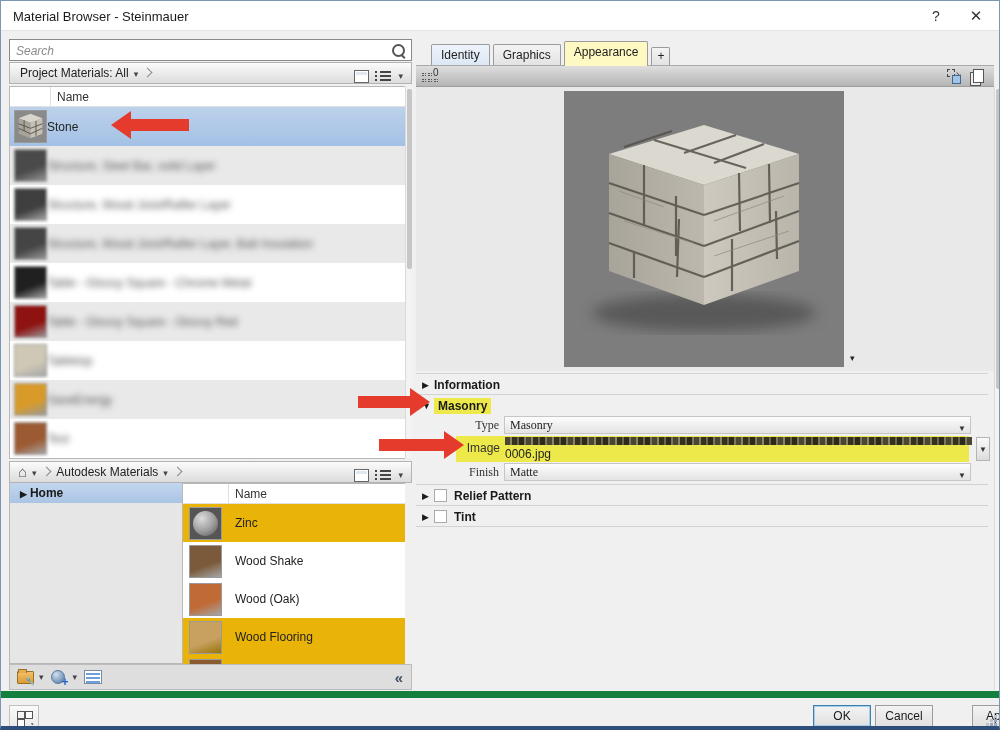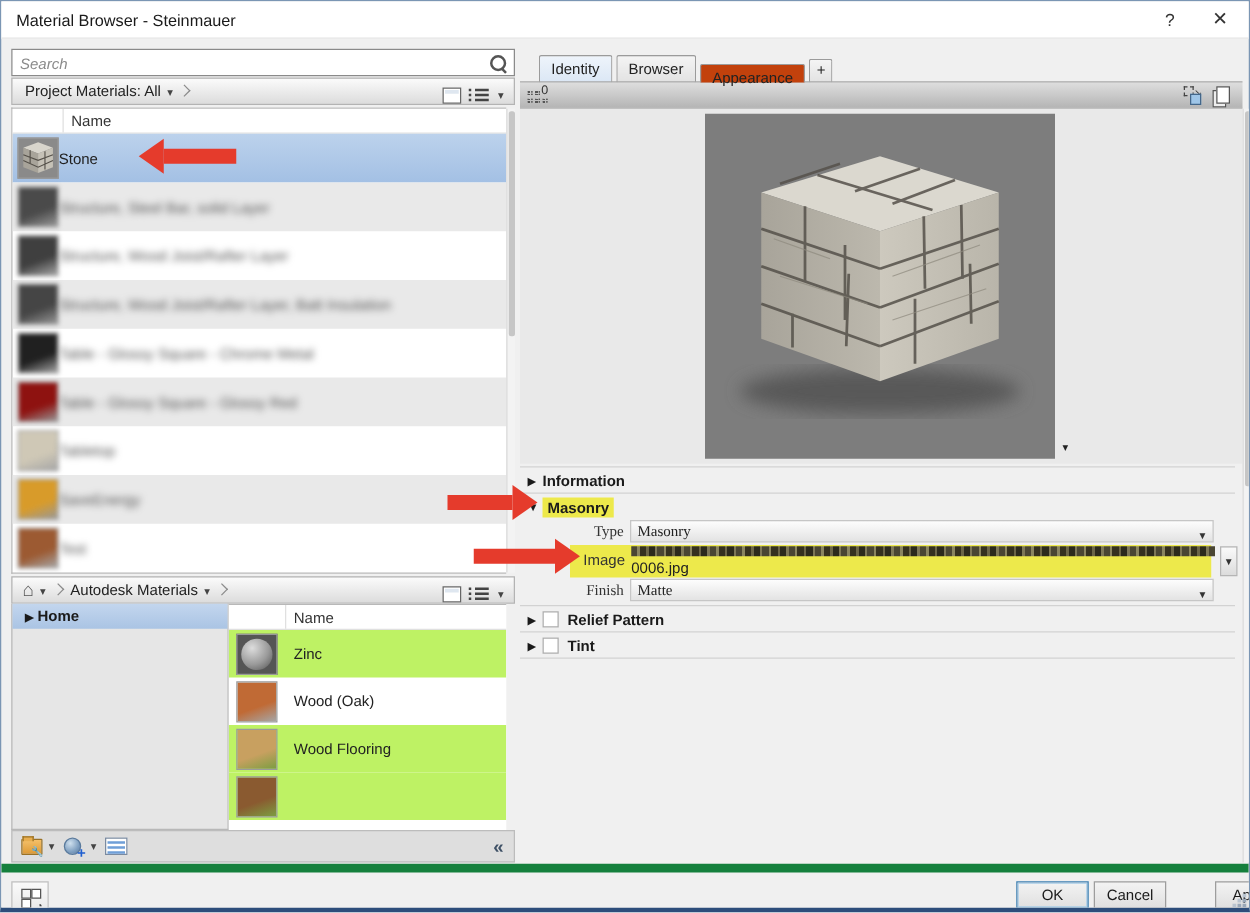--- a/index.html
+++ b/index.html
@@ -49,40 +49,40 @@
   
   .libbar { position:absolute; left:8px; top:460px; width:403px; height:22px; line-height:20px; }
   .home-ic { font-size:15px; color:#555; margin-left:8px; vertical-align:-1px; }
   .libtree { position:absolute; left:8px; top:482px; width:174px; height:181px; background:#e6e6e6; border:1px solid #b8b8b8; border-top:none; }
   .tree-item { height:20px; line-height:20px; background:linear-gradient(#c3d6ee,#aac4e4); font-weight:bold; padding-left:4px; color:#1a1a1a; }
   .tree-item .tri { font-size:9px; margin-right:3px; }
   .libtable { position:absolute; left:182px; top:482px; width:222px; height:181px; background:#fff; border-top:1px solid #b8b8b8; overflow:hidden; }
   .libtable .mlist-head { padding-left:52px; }
   .libtable .mlist-head::before { left:45px; }
   .lrow { height:38px; display:flex; align-items:center; }
-  .lrow.alt { background:#bef264; }
+  .lrow.alt { background:#eab308; }
   .lrow .mthumb { margin-left:6px; }
   .lrow .mname { margin-left:13px; }
   .libtools { position:absolute; left:8px; top:663px; width:403px; height:26px; background:#dedede; border:1px solid #bcbcbc; display:flex; align-items:center; }
   .collapse { position:absolute; right:8px; font-size:15px; font-weight:bold; color:#3f5166; }
   
   .tool { display:flex; align-items:center; margin-left:7px; }
   .ic-folder { width:17px; height:13px; background:linear-gradient(#f4c06a,#dd9a35); border:1px solid #9a7226; border-radius:1px; position:relative; }
   .ic-folder::before { content:""; position:absolute; left:0; top:-3px; width:7px; height:3px; background:#e8ae4f; border:1px solid #9a7226; border-bottom:none; }
   .ic-folder::after { content:"🔧"; position:absolute; right:-2px; bottom:-3px; font-size:8px; }
   .ic-globe { width:14px; height:14px; border-radius:50%; background:radial-gradient(circle at 35% 30%, #cfe0ee, #7f9fc0 60%, #5577a0); border:1px solid #5b7b9d; position:relative; }
   .ic-globe::after { content:"+"; position:absolute; right:-5px; bottom:-6px; color:#1f5fd0; font-weight:bold; font-size:12px; }
   .ic-panel { width:18px; height:14px; background:#fff; border:1px solid #7a8aa0; position:relative; }
   .ic-panel::before { content:""; position:absolute; left:1px; right:1px; top:2px; height:2px; background:#6f9fd8; box-shadow:0 4px 0 #6f9fd8, 0 8px 0 #6f9fd8; }
   
   .divider { position:absolute; left:411px; top:38px; width:4px; height:651px; background:#f0f0f0; }
   .tabs { position:absolute; left:430px; top:40px; height:25px; display:flex; align-items:flex-end; }
   .tab { height:22px; line-height:21px; padding:0 9px; background:linear-gradient(#f4f4f4,#e2e2e2); border:1px solid #9b9b9b; border-bottom:none; border-radius:2px 2px 0 0; margin-right:3px; color:#222; }
   .tab.first { background:linear-gradient(#eef4fb,#dbe7f5); }
-  .tab.active { height:15px; background:#c2410c; position:relative; z-index:2; }
+  .tab.active { height:25px; background:#fef9c3; position:relative; z-index:2; }
   .tab.plus { padding:0 5px; height:19px; line-height:17px; }
   .namebar { position:absolute; left:415px; top:64px; width:578px; height:22px; background:linear-gradient(#dedede,#b5b5b5); border-top:1px solid #a8a8a8; border-bottom:1px solid #9e9e9e; display:flex; align-items:center; }
   .uses-ic { margin-left:6px; width:18px; height:13px; position:relative; flex:0 0 auto; }
   .uses-ic i { position:absolute; width:4px; height:3px; border:1px dotted #555; }
   .uses-ic .u1{left:0;top:3px} .uses-ic .u2{left:6px;top:3px} .uses-ic .u3{left:0;top:9px} .uses-ic .u4{left:6px;top:9px} .uses-ic .u5{left:12px;top:9px}
   .uses-num { position:absolute; left:11px; top:-3px; font-size:10px; color:#333; }
   .namebar .aname { margin-left:5px; color:#1a1a1a; }
   .namebar-icons { position:absolute; right:10px; top:3px; display:flex; gap:8px; }
   .ic-swap { width:15px; height:15px; position:relative; }
   .ic-swap::before { content:""; position:absolute; left:0; top:0; width:6px; height:6px; border:1px dashed #444; }
@@ -227,20 +227,24 @@
   <div class="libtable">
     <div class="mlist-head">Name</div>
     <div id="lib-rows">
         <div class="lrow alt">
           <span class="mthumb" style="background: rgb(85, 85, 85);">
             <span style="display:block;width:25px;height:25px;margin:3px;border-radius:50%;background:radial-gradient(circle at 35% 30%, #ddd, #9a9a9a 55%, #4f4f4f);"></span>
           </span>
           <span class="mname">Zinc</span>
         </div>
         <div class="lrow">
+          <span class="mthumb" style="background: linear-gradient(160deg, rgb(122, 90, 58) 60%, rgba(0, 0, 0, 0.35));"></span>
+          <span class="mname">Wood Shake</span>
+        </div>
+        <div class="lrow">
           <span class="mthumb" style="background: linear-gradient(160deg, rgb(192, 106, 53) 60%, rgba(0, 0, 0, 0.35));"></span>
           <span class="mname">Wood (Oak)</span>
         </div>
         <div class="lrow alt">
           <span class="mthumb" style="background: linear-gradient(160deg, rgb(200, 160, 96) 60%, rgba(0, 0, 0, 0.35));"></span>
           <span class="mname">Wood Flooring</span>
         </div>
         <div class="lrow alt">
           <span class="mthumb" style="background: linear-gradient(160deg, rgb(138, 90, 48) 60%, rgba(0, 0, 0, 0.35));"></span>
           <span class="mname"></span>
@@ -260,21 +264,21 @@
     <span class="tool">
         <span class="ic-panel"></span>
       </span>
     <span class="collapse">«</span>
   </div>
 
   <div class="divider"></div>
 
   <div class="tabs">
     <div class="tab first">Identity</div>
-    <div class="tab">Browser</div>
+    <div class="tab">Graphics</div>
     <div class="tab active">Appearance</div>
     <div class="tab plus">+</div>
   </div>
 
   <div class="namebar">
     <span class="uses-ic">
       <i class="u1"></i>
         <i class="u2"></i>
         <i class="u3"></i>
         <i class="u4"></i>

